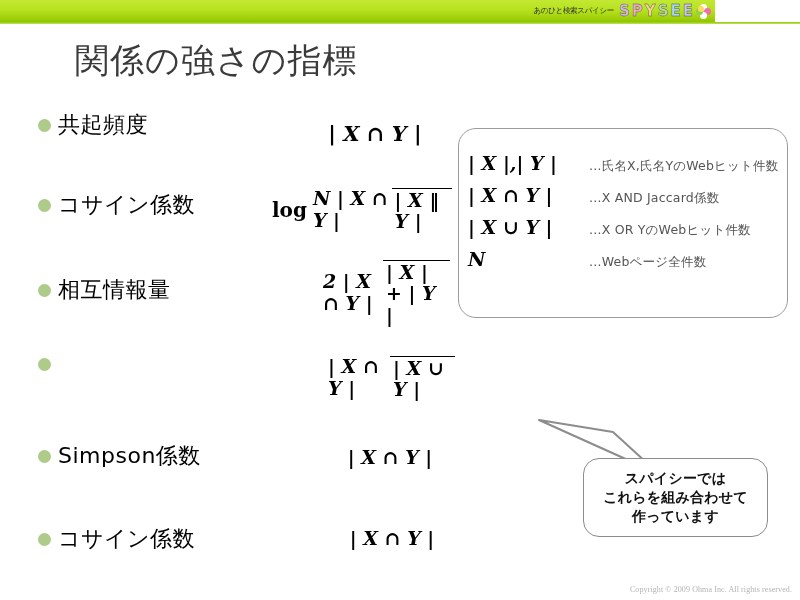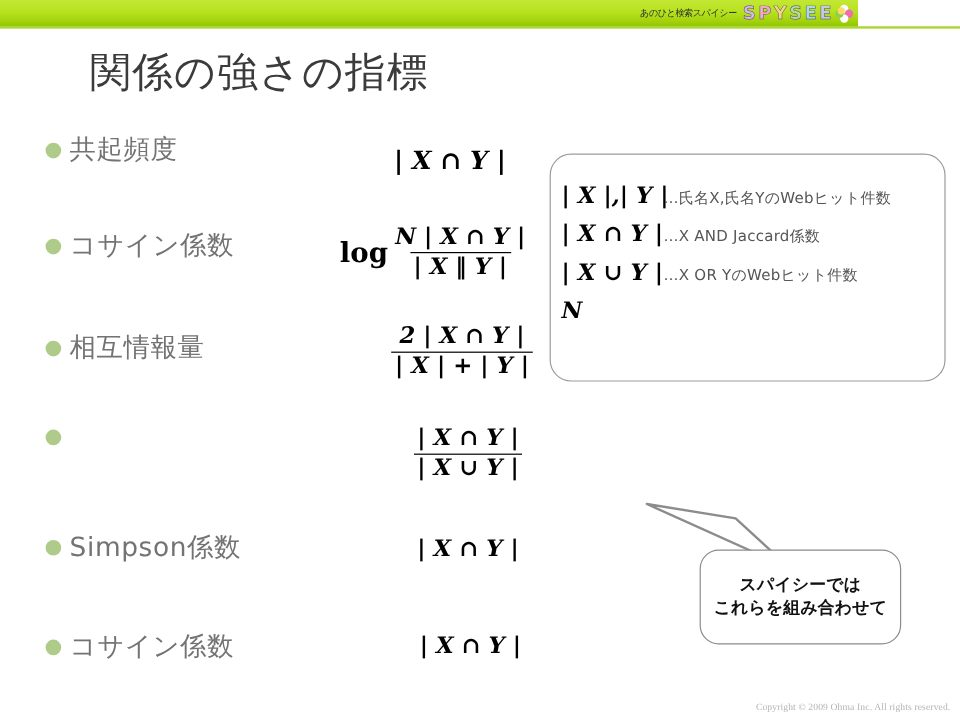--- a/index.html
+++ b/index.html
@@ -103,41 +103,40 @@
     gap: 7px;
   }
   .bullet-dot {
     width: 13px; height: 13px;
     border-radius: 50%;
     background: #aecb89;
     flex: 0 0 auto;
   }
   .bullet-label {
     font-size: 22px;
-    color: #737373;
+    color: #000000;
     font-family: "DejaVu Sans", sans-serif;
     white-space: nowrap;
     letter-spacing: 0.5px;
   }
 
   
   .formula {
     position: absolute;
     font-family: "DejaVu Serif", serif;
     color: #000000;
     display: flex;
     align-items: center;
     justify-content: center;
   }
   .frac {
     display: inline-flex;
-    flex-direction: column;
+    flex-direction: row;
     align-items: center;
     line-height: 1.12;
-    text-align: center;
   }
   .frac .num {
     padding: 0 3px 1px 3px;
   }
   .frac .den {
     border-top: 1.6px solid #000;
     padding: 1px 3px 0 3px;
   }
   .mi { font-style: italic; font-weight: bold; }
   .fnname { font-weight: bold; font-style: normal; }
@@ -170,27 +169,28 @@
     font-weight: bold;
     color: #000;
     white-space: nowrap;
   }
   .legend-desc {
     font-family: "DejaVu Sans", sans-serif;
     font-size: 12.5px;
     color: #555555;
     white-space: nowrap;
     letter-spacing: 0.2px;
+    margin-left: 36px;
   }
 
   
   .callout {
     position: absolute;
     left: 583px; top: 458px;
-    width: 168px; height: 79px;
+    width: 185px; height: 79px;
     border: 1.8px solid #8c8c8c;
     border-radius: 16px;
     background: #ffffff;
     box-sizing: border-box;
     display: flex;
     align-items: center;
     justify-content: center;
   }
   .callout-text {
     font-family: "DejaVu Sans", sans-serif;
@@ -267,21 +267,21 @@
 <div class="bullet-row" style="top:524px">
   <span class="bullet-dot"></span>
   <span class="bullet-label">コサイン係数</span>
 </div>
 
 <div class="formula" style="left:300px; top:118px; width:150px; height:30px; font-size:21px;">
   <span class="mi">| X ∩ Y |</span>
 </div>
 
 <div class="formula" style="left:272px; top:182px; width:180px; height:56px; font-size:19px;">
-  <span class="fnname" style="font-size:23px; margin-right:3px;">log</span>
+  <span class="fnname" style="font-size:20px; margin-right:3px;">log</span>
   <span class="frac">
     <span class="num mi">N | X ∩ Y |</span>
     <span class="den mi">| X ‖ Y |</span>
   </span>
 </div>
 
 <div class="formula" style="left:320px; top:263px; width:130px; height:60px; font-size:19px;">
   <span class="frac">
     <span class="num mi">2 | X ∩ Y |</span>
     <span class="den mi">| X | + | Y |</span>
@@ -316,26 +316,28 @@
   <div class="legend-row">
     <span class="legend-sym mi">| X ∩ Y |</span>
     <span class="legend-desc">…X AND Jaccard係数</span>
   </div>
   <div class="legend-row">
     <span class="legend-sym mi">| X ∪ Y |</span>
     <span class="legend-desc">…X OR YのWebヒット件数</span>
   </div>
   <div class="legend-row">
     <span class="legend-sym mi">N</span>
+    <span class="legend-desc">…Webページ全件数</span>
   </div>
 </div>
 
 <svg class="callout-tail" viewBox="0 0 130 60">
   <polygon points="4,4 124,58 78,16" fill="#ffffff" stroke="#8c8c8c" stroke-width="2" stroke-linejoin="round"></polygon>
 </svg>
 <div class="callout">
   <div class="callout-text">
     <div>スパイシーでは</div>
     <div>これらを組み合わせて</div>
+    <div>作っています</div>
   </div>
 </div>
 
 <div class="footer">Copyright © 2009 Ohma Inc. All rights reserved.</div>
 
 </body></html>

